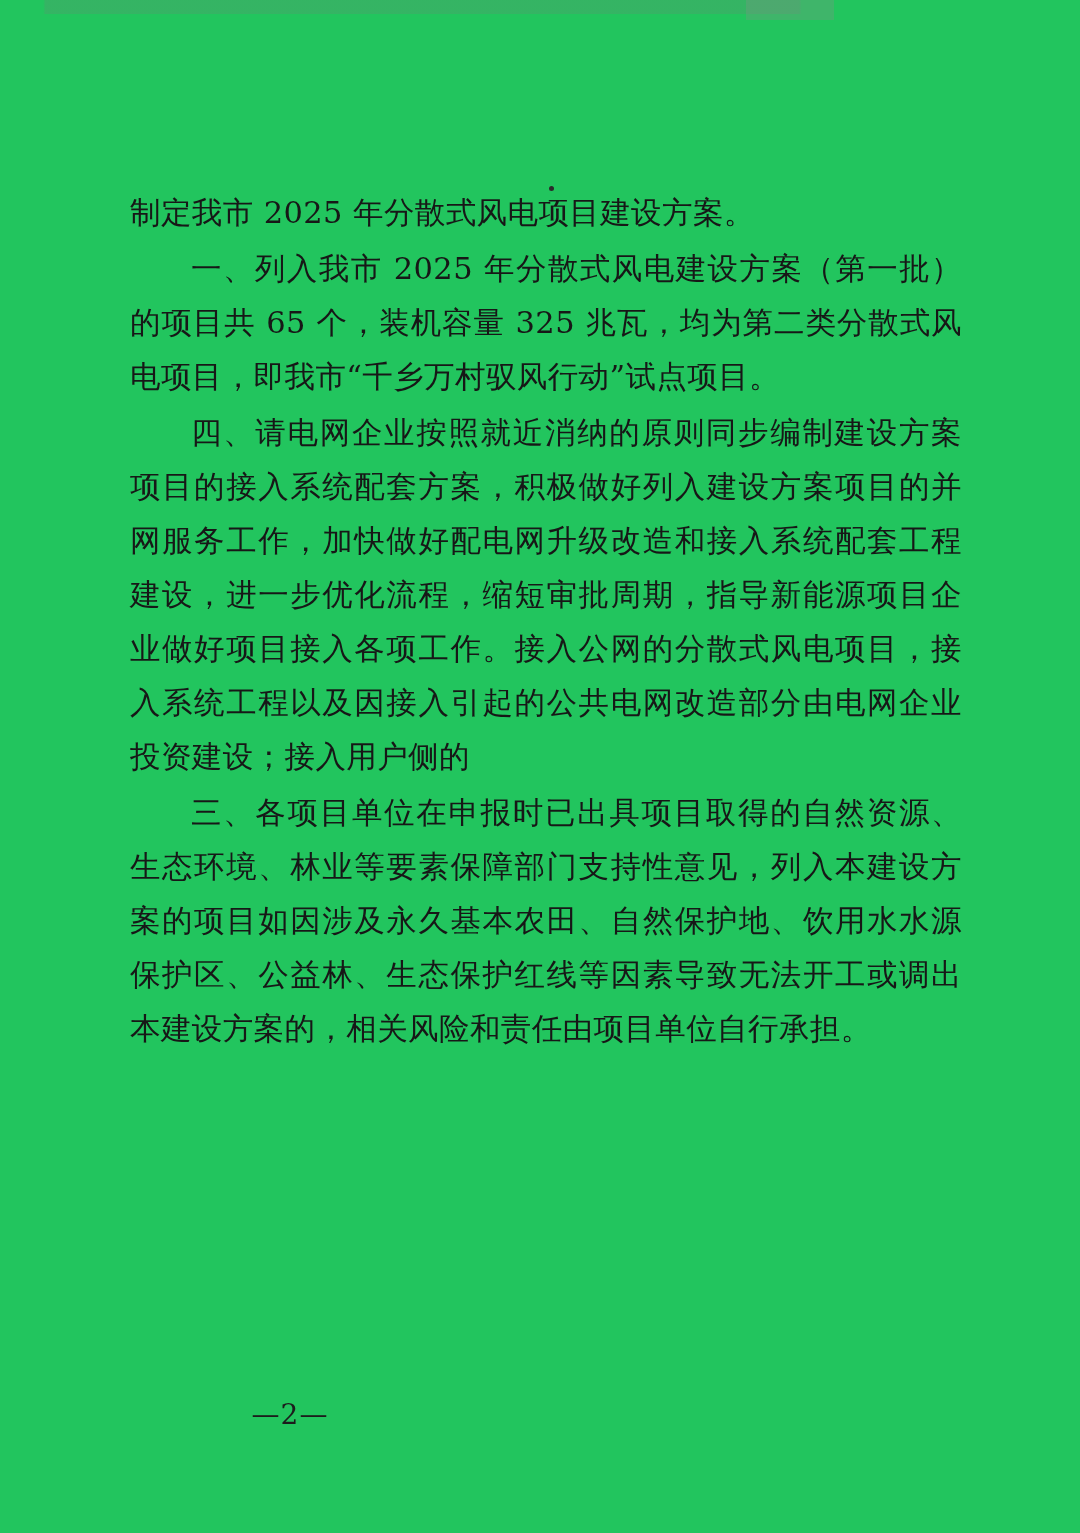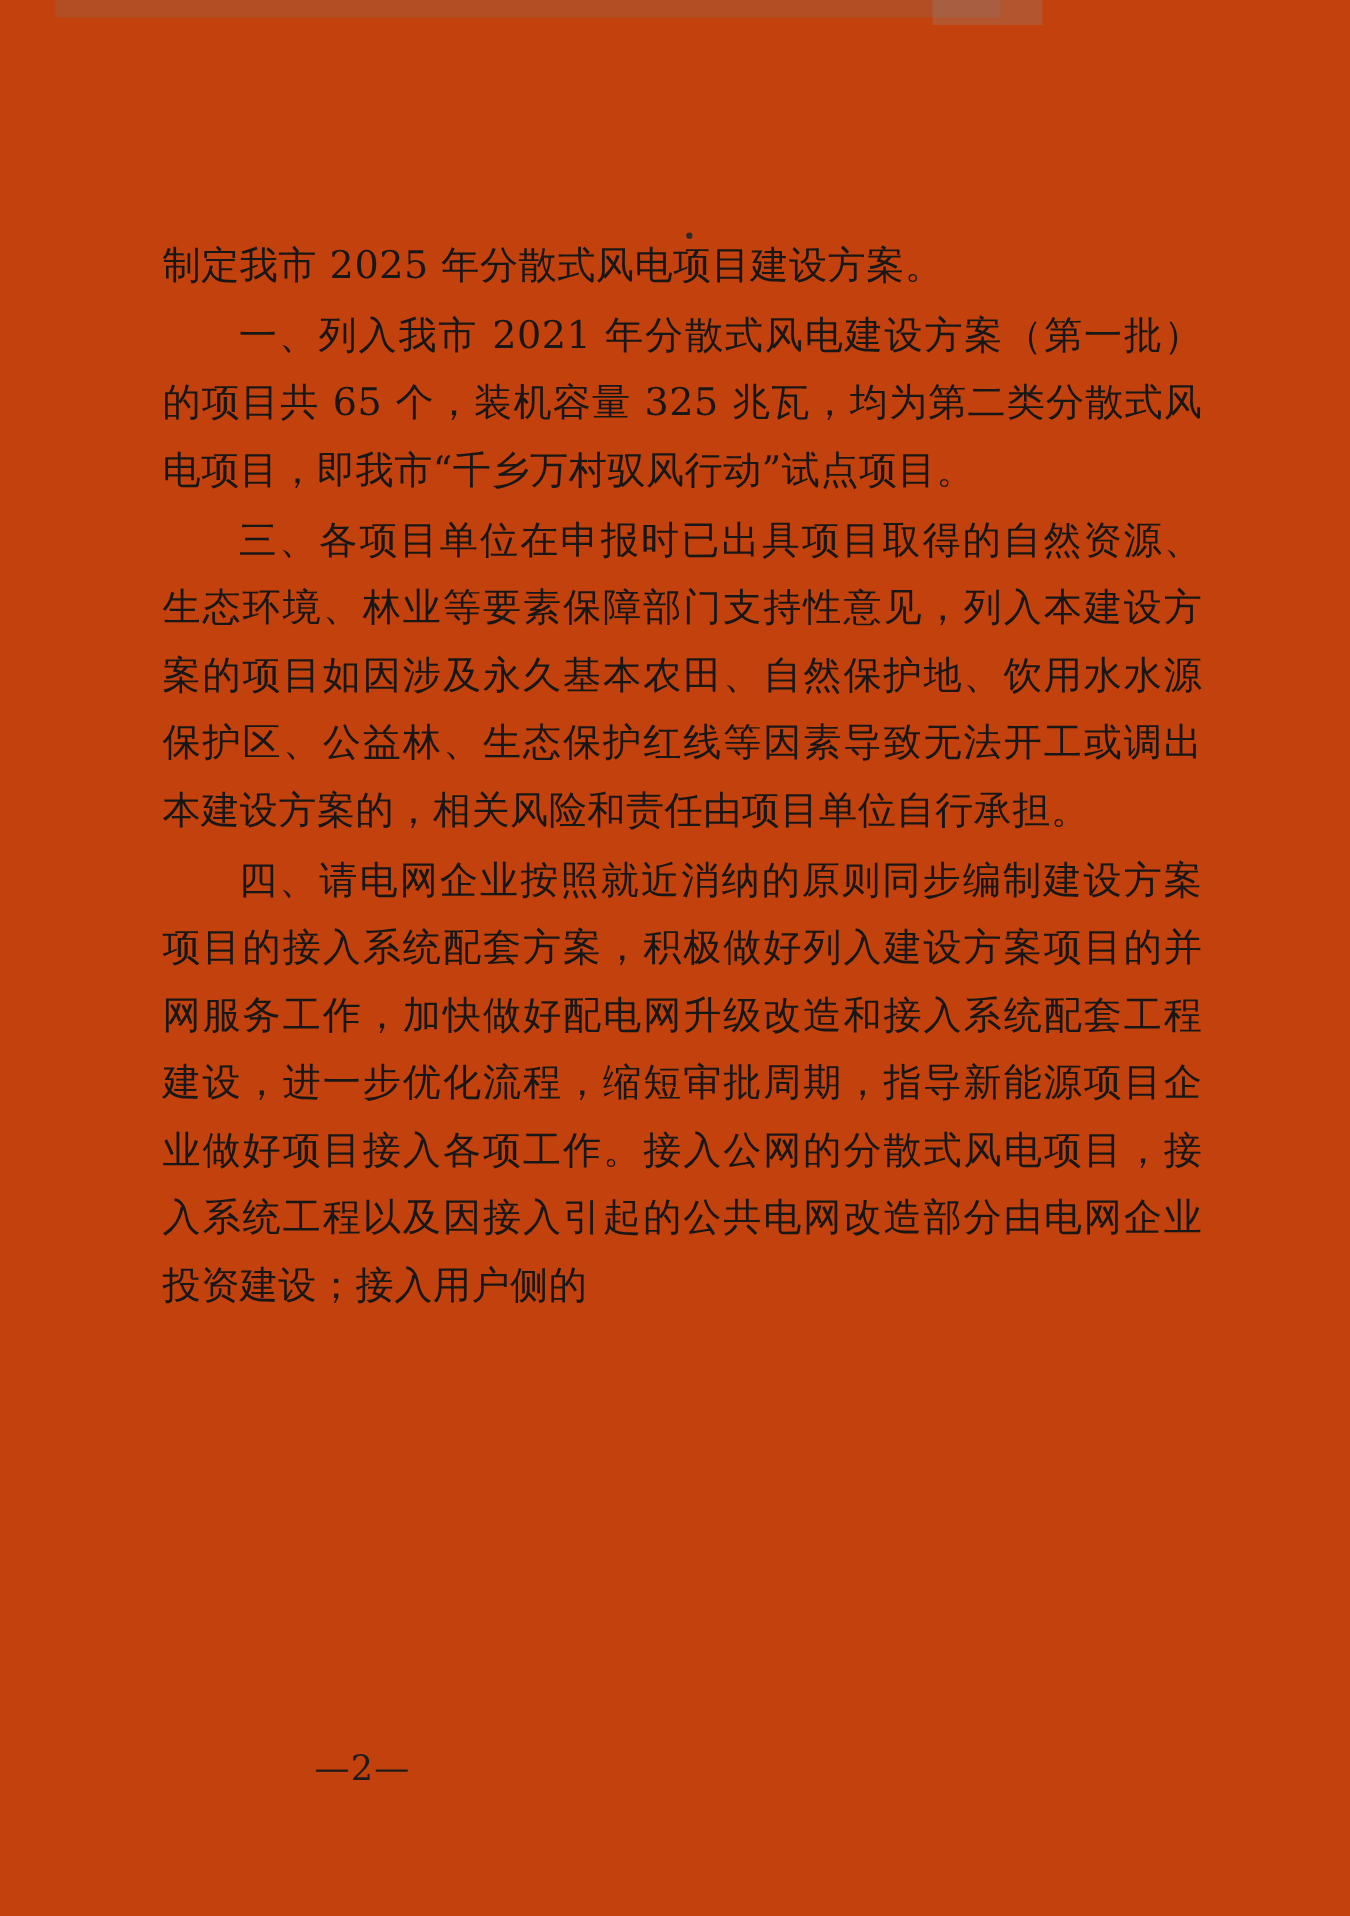--- a/index.html
+++ b/index.html
@@ -10,21 +10,21 @@
     width: 1080px;
     height: 1533px;
     background: #ffffff;
     font-family: "DejaVu Serif", "Liberation Serif", serif;
     overflow: hidden;
     position: relative;
   }
   .page {
     position: absolute;
     inset: 0;
-    background: #c2410c;
+    background: #22c55e;
   }
   
   .scan-edge {
     position: absolute;
     top: 0;
     left: 0;
     width: 100%;
     height: 14px;
     background: linear-gradient(to right,
       rgba(255,255,255,0) 0%,
@@ -91,22 +91,22 @@
 <body>
 
 <div class="page">
 
   <div class="scan-edge"></div>
   <div class="scan-edge2"></div>
   <div class="dot-mark"></div>
 
   <div class="content">
     <p class="para">制定我市 2025 年分散式风电项目建设方案。</p>
-    <p class="para indent">一、列入我市 2021 年分散式风电建设方案（第一批）的项目共 65 个，装机容量 325 兆瓦，均为第二类分散式风电项目，即我市“千乡万村驭风行动”试点项目。</p>
+    <p class="para indent">一、列入我市 2025 年分散式风电建设方案（第一批）的项目共 65 个，装机容量 325 兆瓦，均为第二类分散式风电项目，即我市“千乡万村驭风行动”试点项目。</p>
+    <p class="para indent">四、请电网企业按照就近消纳的原则同步编制建设方案项目的接入系统配套方案，积极做好列入建设方案项目的并网服务工作，加快做好配电网升级改造和接入系统配套工程建设，进一步优化流程，缩短审批周期，指导新能源项目企业做好项目接入各项工作。接入公网的分散式风电项目，接入系统工程以及因接入引起的公共电网改造部分由电网企业投资建设；接入用户侧的</p>
     <p class="para indent">三、各项目单位在申报时已出具项目取得的自然资源、生态环境、林业等要素保障部门支持性意见，列入本建设方案的项目如因涉及永久基本农田、自然保护地、饮用水水源保护区、公益林、生态保护红线等因素导致无法开工或调出本建设方案的，相关风险和责任由项目单位自行承担。</p>
-    <p class="para indent">四、请电网企业按照就近消纳的原则同步编制建设方案项目的接入系统配套方案，积极做好列入建设方案项目的并网服务工作，加快做好配电网升级改造和接入系统配套工程建设，进一步优化流程，缩短审批周期，指导新能源项目企业做好项目接入各项工作。接入公网的分散式风电项目，接入系统工程以及因接入引起的公共电网改造部分由电网企业投资建设；接入用户侧的</p>
   </div>
 
   <div class="footer">
     <span class="pagenum">—2—</span>
   </div>
 
 </div>
 
 </body></html>

